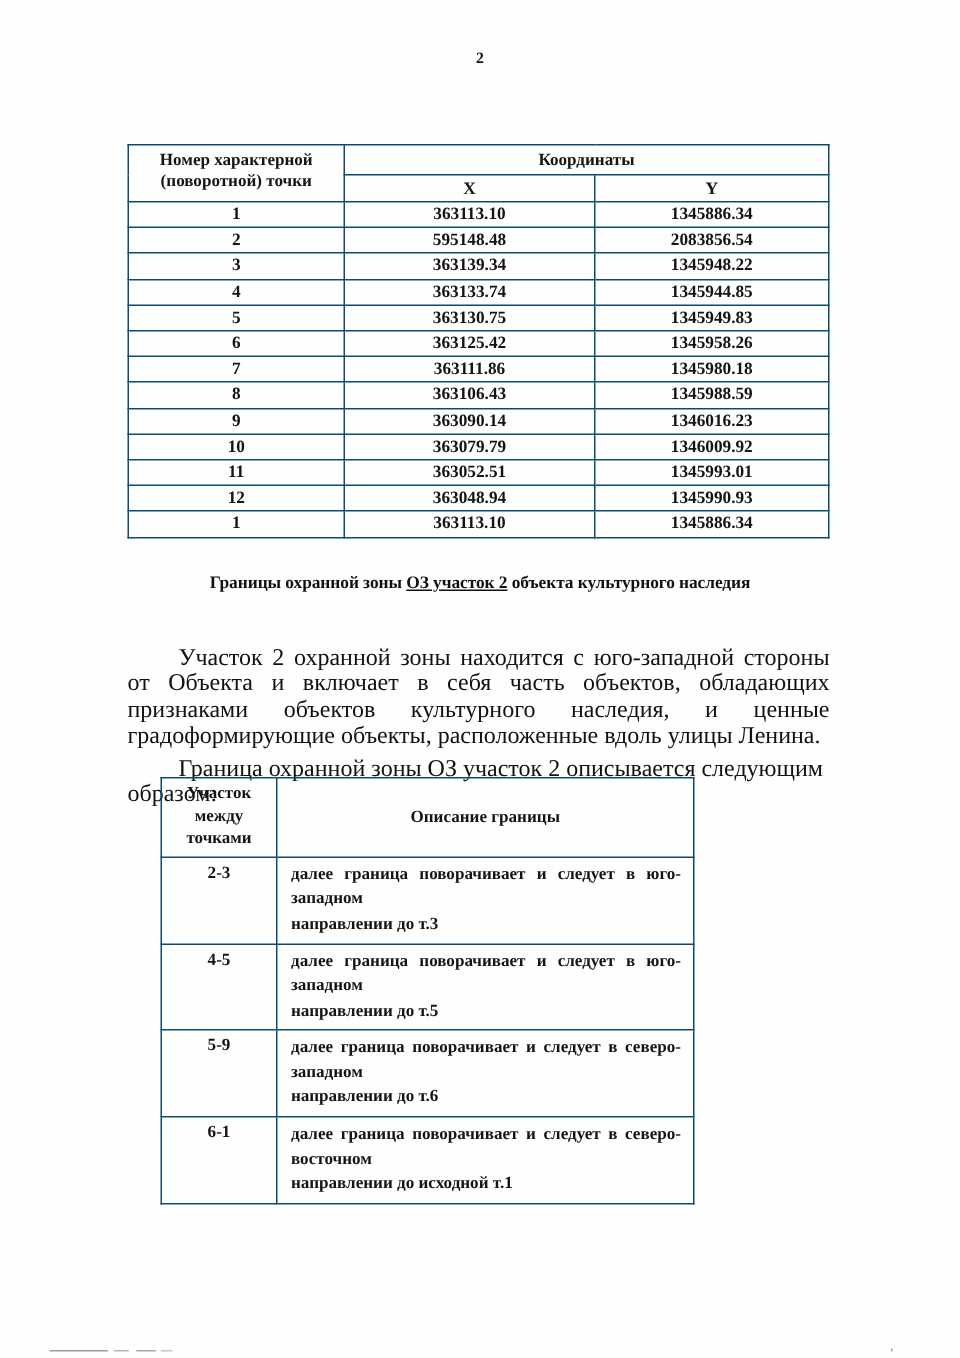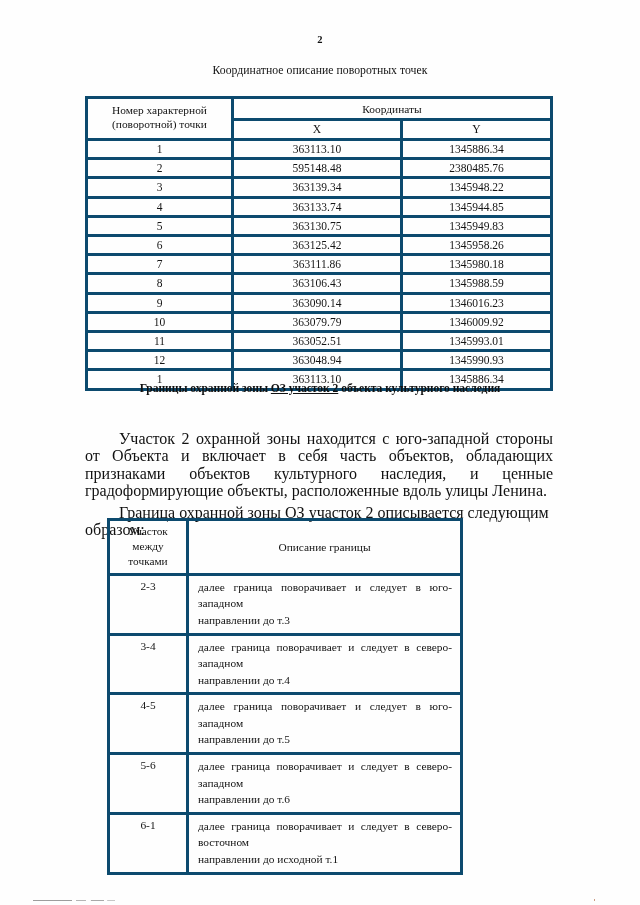--- a/index.html
+++ b/index.html
@@ -47,23 +47,23 @@
   }
 
   
   table.doc-table {
     position: absolute;
     border-collapse: collapse;
     font-size: 11.4px;
     color: #141414;
   }
   table.doc-table td, table.doc-table th {
-    border: 3px solid #0c4a6e;
+    border: 1px solid #0c4a6e;
     padding: 0;
-    font-weight: normal;
+    font-weight: bold;
     vertical-align: middle;
   }
 
   
   #coords-table {
     left: 85px;
     top: 96px;
     width: 468px;
   }
   #coords-table th.hdr-pt {
@@ -179,21 +179,20 @@
     opacity: .75;
   }
 </style>
 </head>
 <body>
 
 <div class="page">
 
   <div class="page-number">2</div>
 
-  <div class="doc-title">Координатное описание поворотных точек</div>
 
   <table class="doc-table" id="coords-table">
     <thead>
       <tr>
         <th class="hdr-pt" rowspan="2">Номер характерной (поворотной) точки</th>
         <th class="hdr-coords" colspan="2">Координаты</th>
       </tr>
       <tr>
         <th class="hdr-x">X</th>
         <th class="hdr-y">Y</th>
@@ -201,21 +200,21 @@
     </thead>
     <tbody id="coords-body">
         <tr>
           <td class="c-num">1</td>
           <td class="c-x">363113.10</td>
           <td class="c-y">1345886.34</td>
         </tr>
         <tr>
           <td class="c-num">2</td>
           <td class="c-x">595148.48</td>
-          <td class="c-y">2380485.76</td>
+          <td class="c-y">2083856.54</td>
         </tr>
         <tr>
           <td class="c-num">3</td>
           <td class="c-x">363139.34</td>
           <td class="c-y">1345948.22</td>
         </tr>
         <tr>
           <td class="c-num">4</td>
           <td class="c-x">363133.74</td>
           <td class="c-y">1345944.85</td>
@@ -281,29 +280,25 @@
         <th class="hdr-seg">Участок между точками</th>
         <th class="hdr-desc">Описание границы</th>
       </tr>
     </thead>
     <tbody id="border-body">
         <tr>
           <td class="seg">2-3</td>
           <td class="desc"><span>далее граница поворачивает и следует в юго-западном</span><span class="l2">направлении до т.3</span></td>
         </tr>
         <tr>
-          <td class="seg">3-4</td>
-          <td class="desc"><span>далее граница поворачивает и следует в северо-западном</span><span class="l2">направлении до т.4</span></td>
-        </tr>
-        <tr>
           <td class="seg">4-5</td>
           <td class="desc"><span>далее граница поворачивает и следует в юго-западном</span><span class="l2">направлении до т.5</span></td>
         </tr>
         <tr>
-          <td class="seg">5-6</td>
+          <td class="seg">5-9</td>
           <td class="desc"><span>далее граница поворачивает и следует в северо-западном</span><span class="l2">направлении до т.6</span></td>
         </tr>
         <tr>
           <td class="seg">6-1</td>
           <td class="desc"><span>далее граница поворачивает и следует в северо-восточном</span><span class="l2">направлении до исходной т.1</span></td>
         </tr>
       </tbody>
   </table>
 
   <div class="scan-line"></div>

